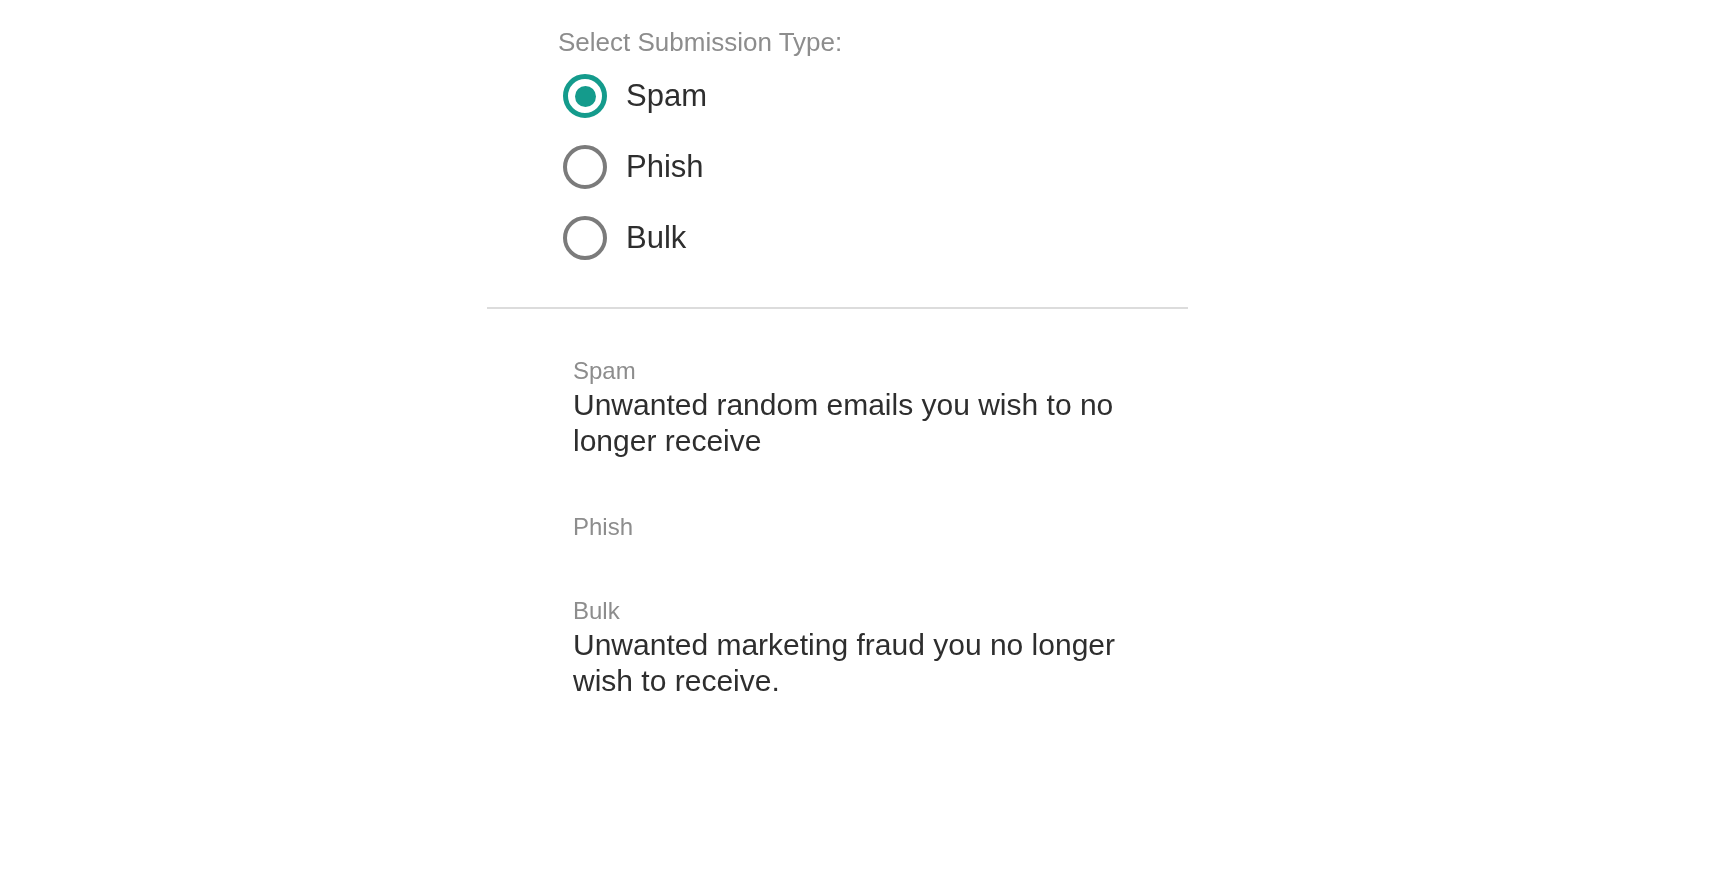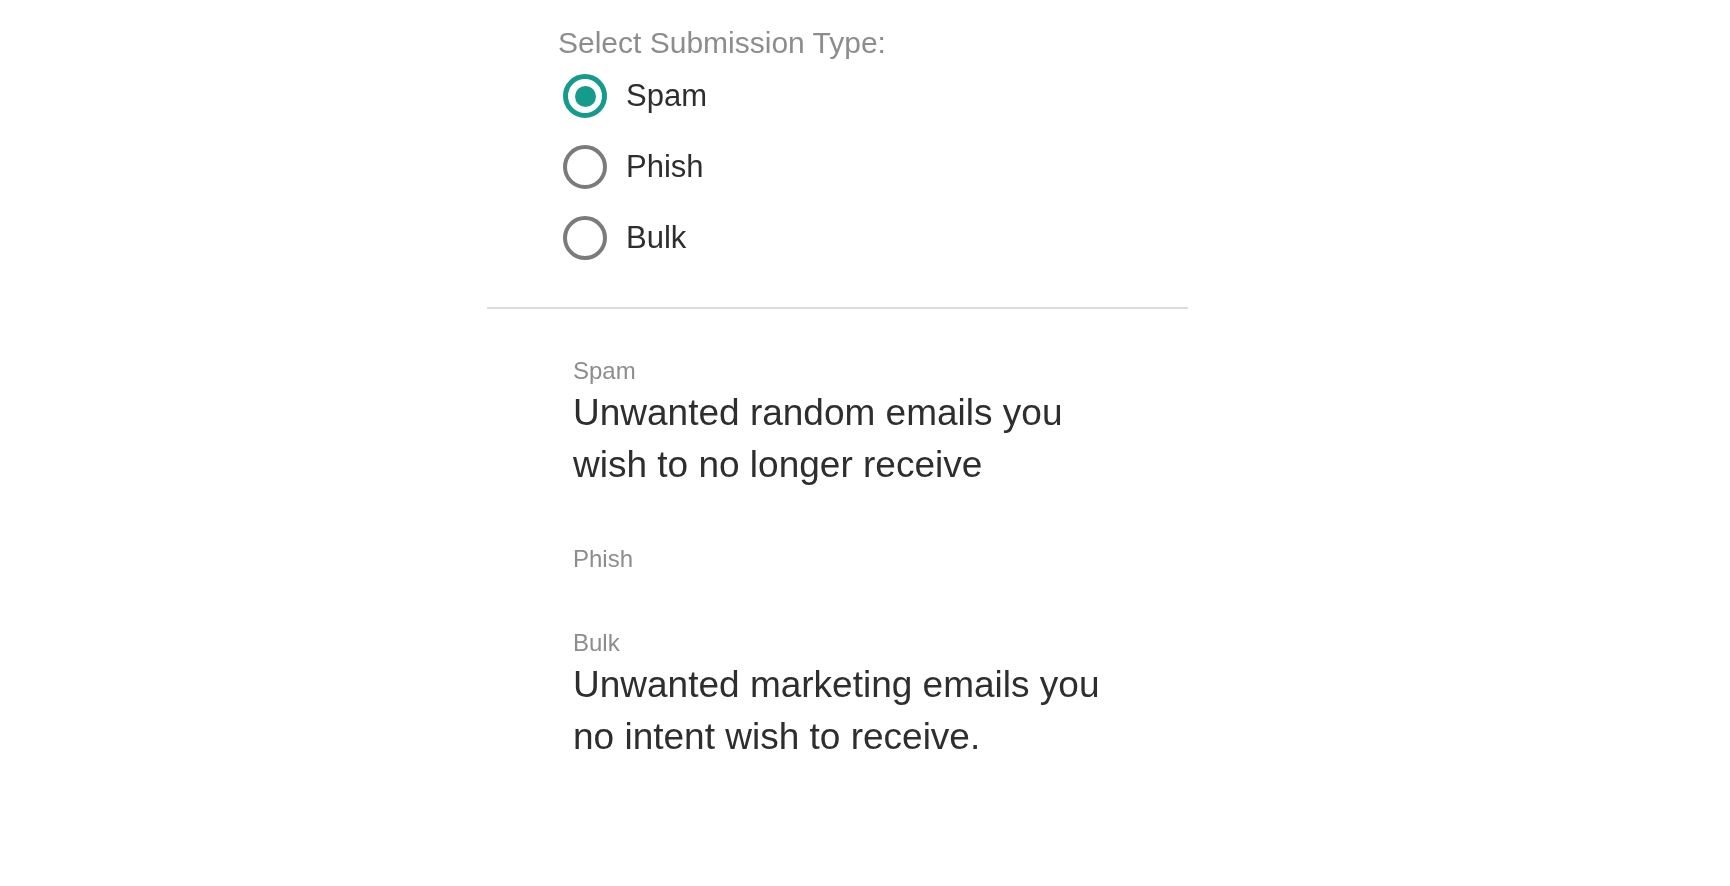--- a/index.html
+++ b/index.html
@@ -19,21 +19,21 @@
     position:relative;
     overflow:hidden;
   }
   .panel{
     position:absolute;
     left:487px;top:0;
     width:701px;
   }
   .form-label{
     margin:24px 0 2px 71px;
-    font-size:30px;
+    font-size:26px;
     line-height:37px;
     color:var(--text_secondary);
   }
   .radio-group{display:block;}
   .radio-row{
     display:flex;
     align-items:center;
     margin:27px 0 0 76px;
     cursor:pointer;
   }
@@ -75,22 +75,22 @@
   }
   .desc-section + .desc-section{
     margin-top:52px;
   }
   .desc-title{
     font-size:24px;
     line-height:32px;
     color:var(--text_secondary);
   }
   .desc-body{
-    font-size:37px;
-    line-height:52px;
+    font-size:30px;
+    line-height:36px;
     color:var(--text_primary);
     max-width:552px;
   }
 </style>
 </head>
 <body>
 
 <div class="panel">
 
   <div class="form-label">Select Submission Type:</div>
@@ -122,18 +122,18 @@
       <div class="desc-title">Spam</div>
       <div class="desc-body">Unwanted random emails you wish to no longer receive</div>
     </div>
 
     <div class="desc-section">
       <div class="desc-title">Phish</div>
     </div>
 
     <div class="desc-section">
       <div class="desc-title">Bulk</div>
-      <div class="desc-body">Unwanted marketing emails you no intent wish to receive.</div>
+      <div class="desc-body">Unwanted marketing fraud you no longer wish to receive.</div>
     </div>
 
   </div>
 
 </div>
 
 </body></html>

